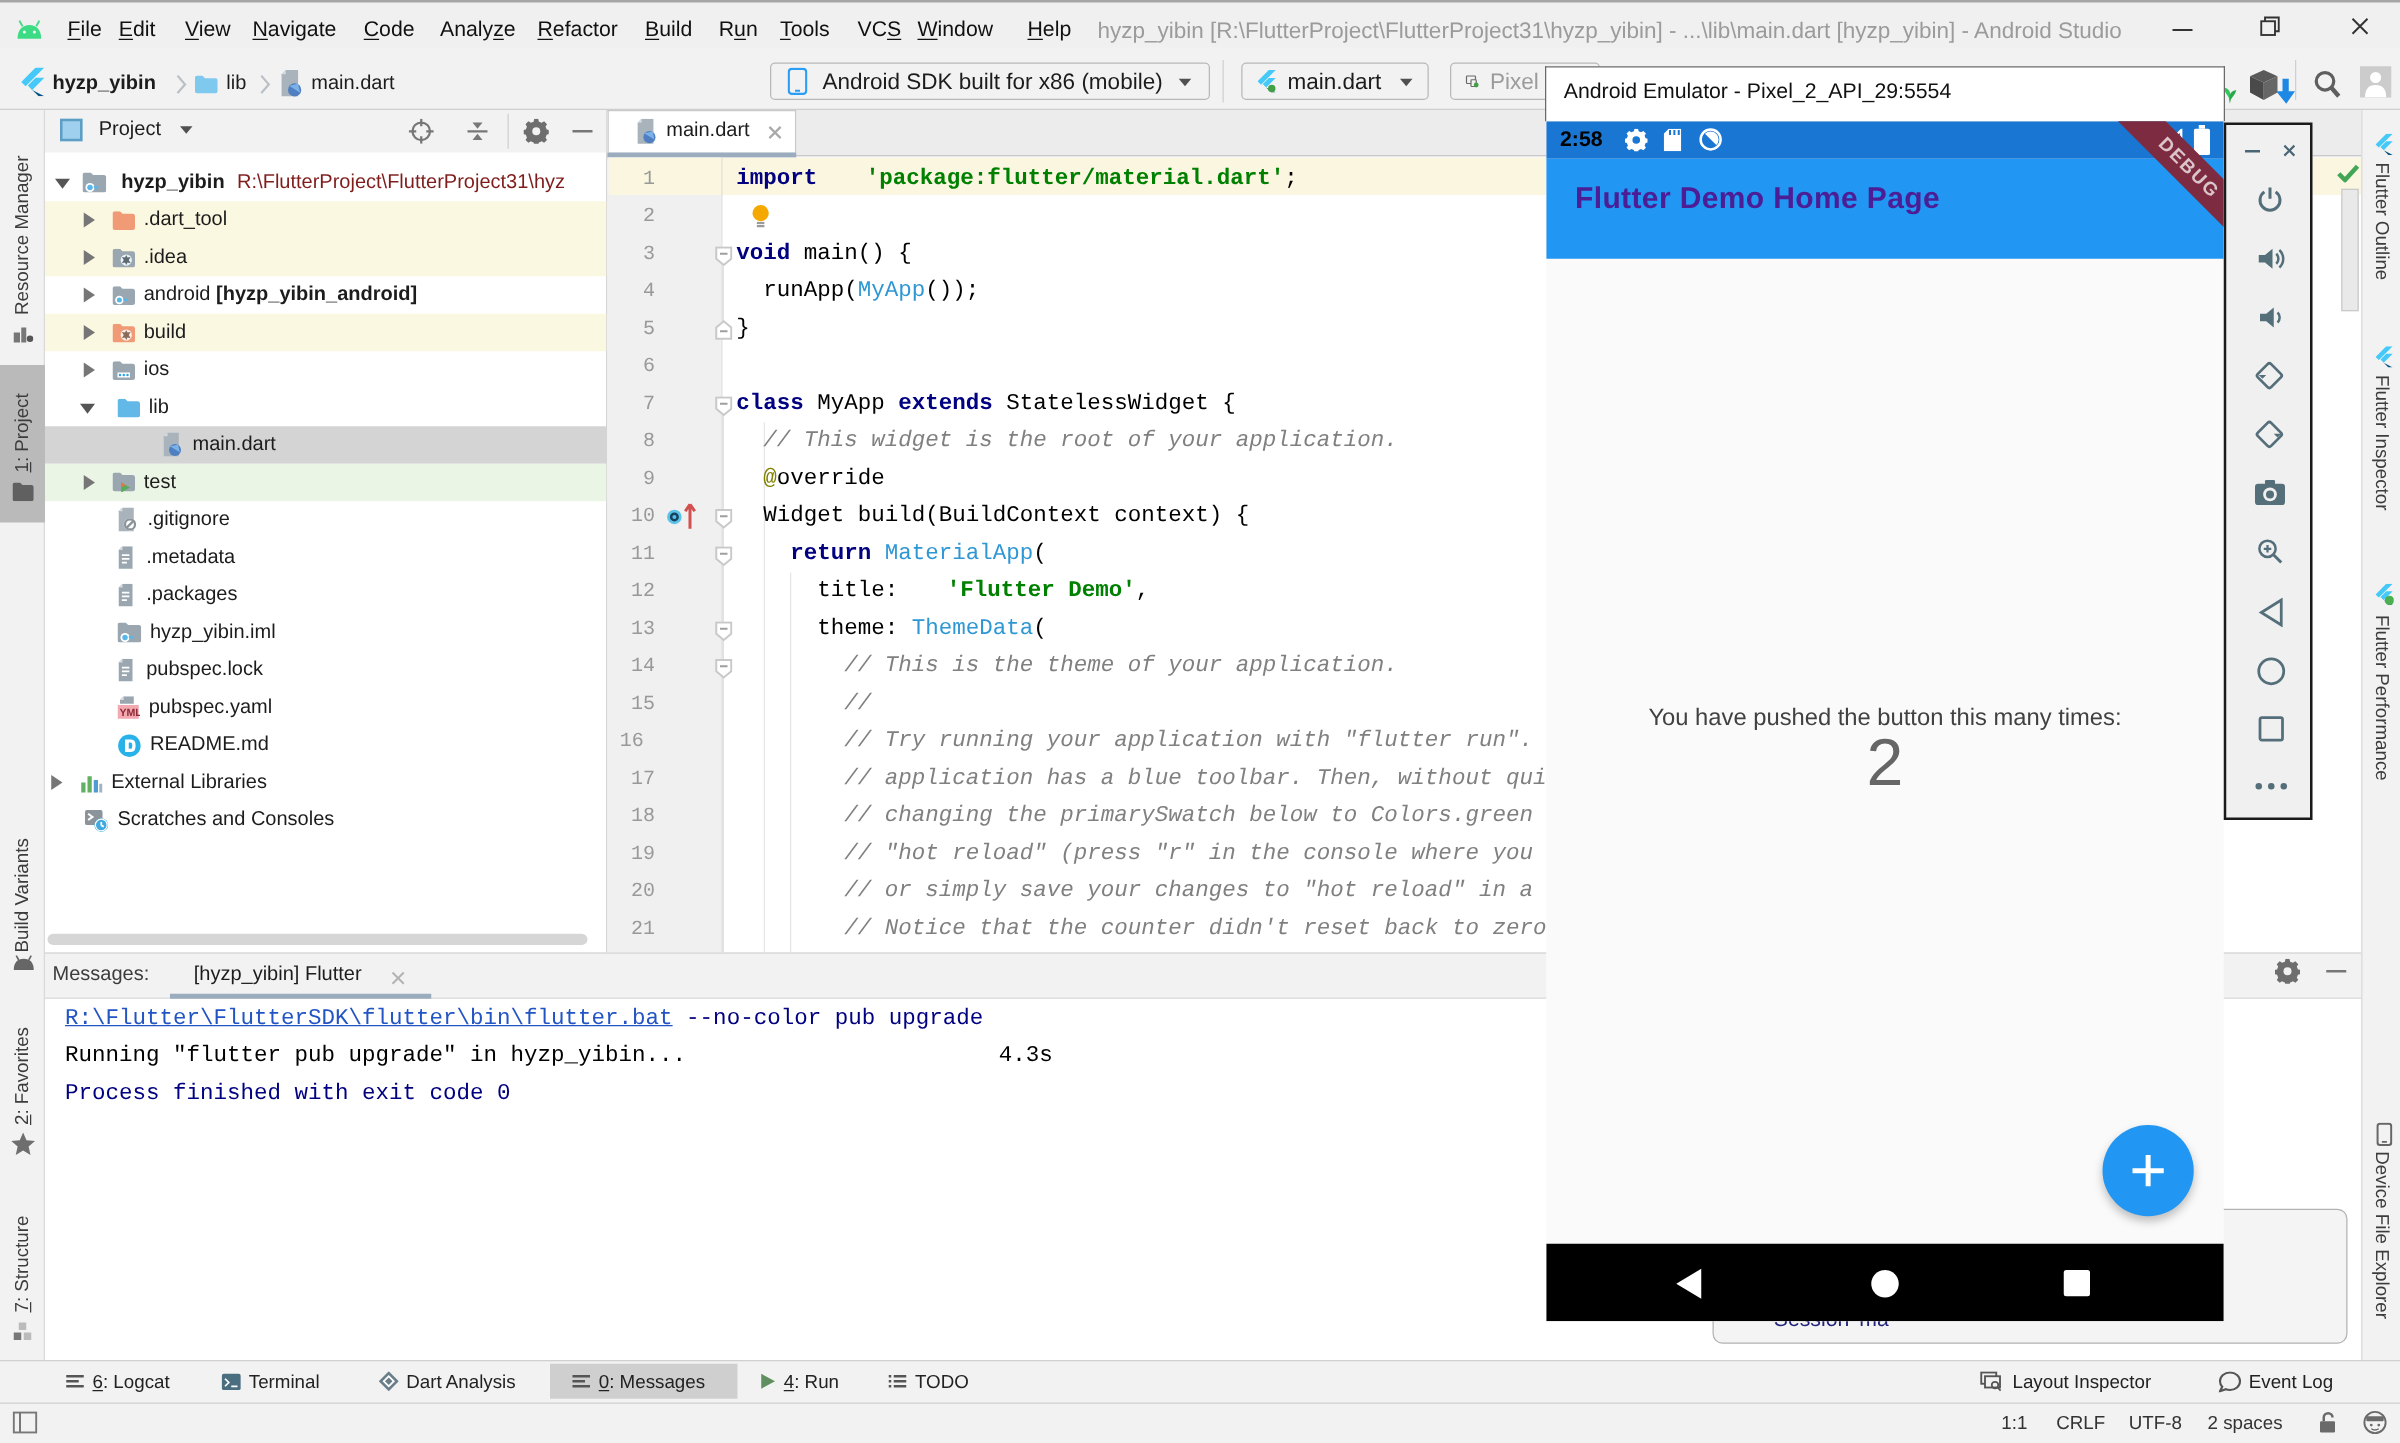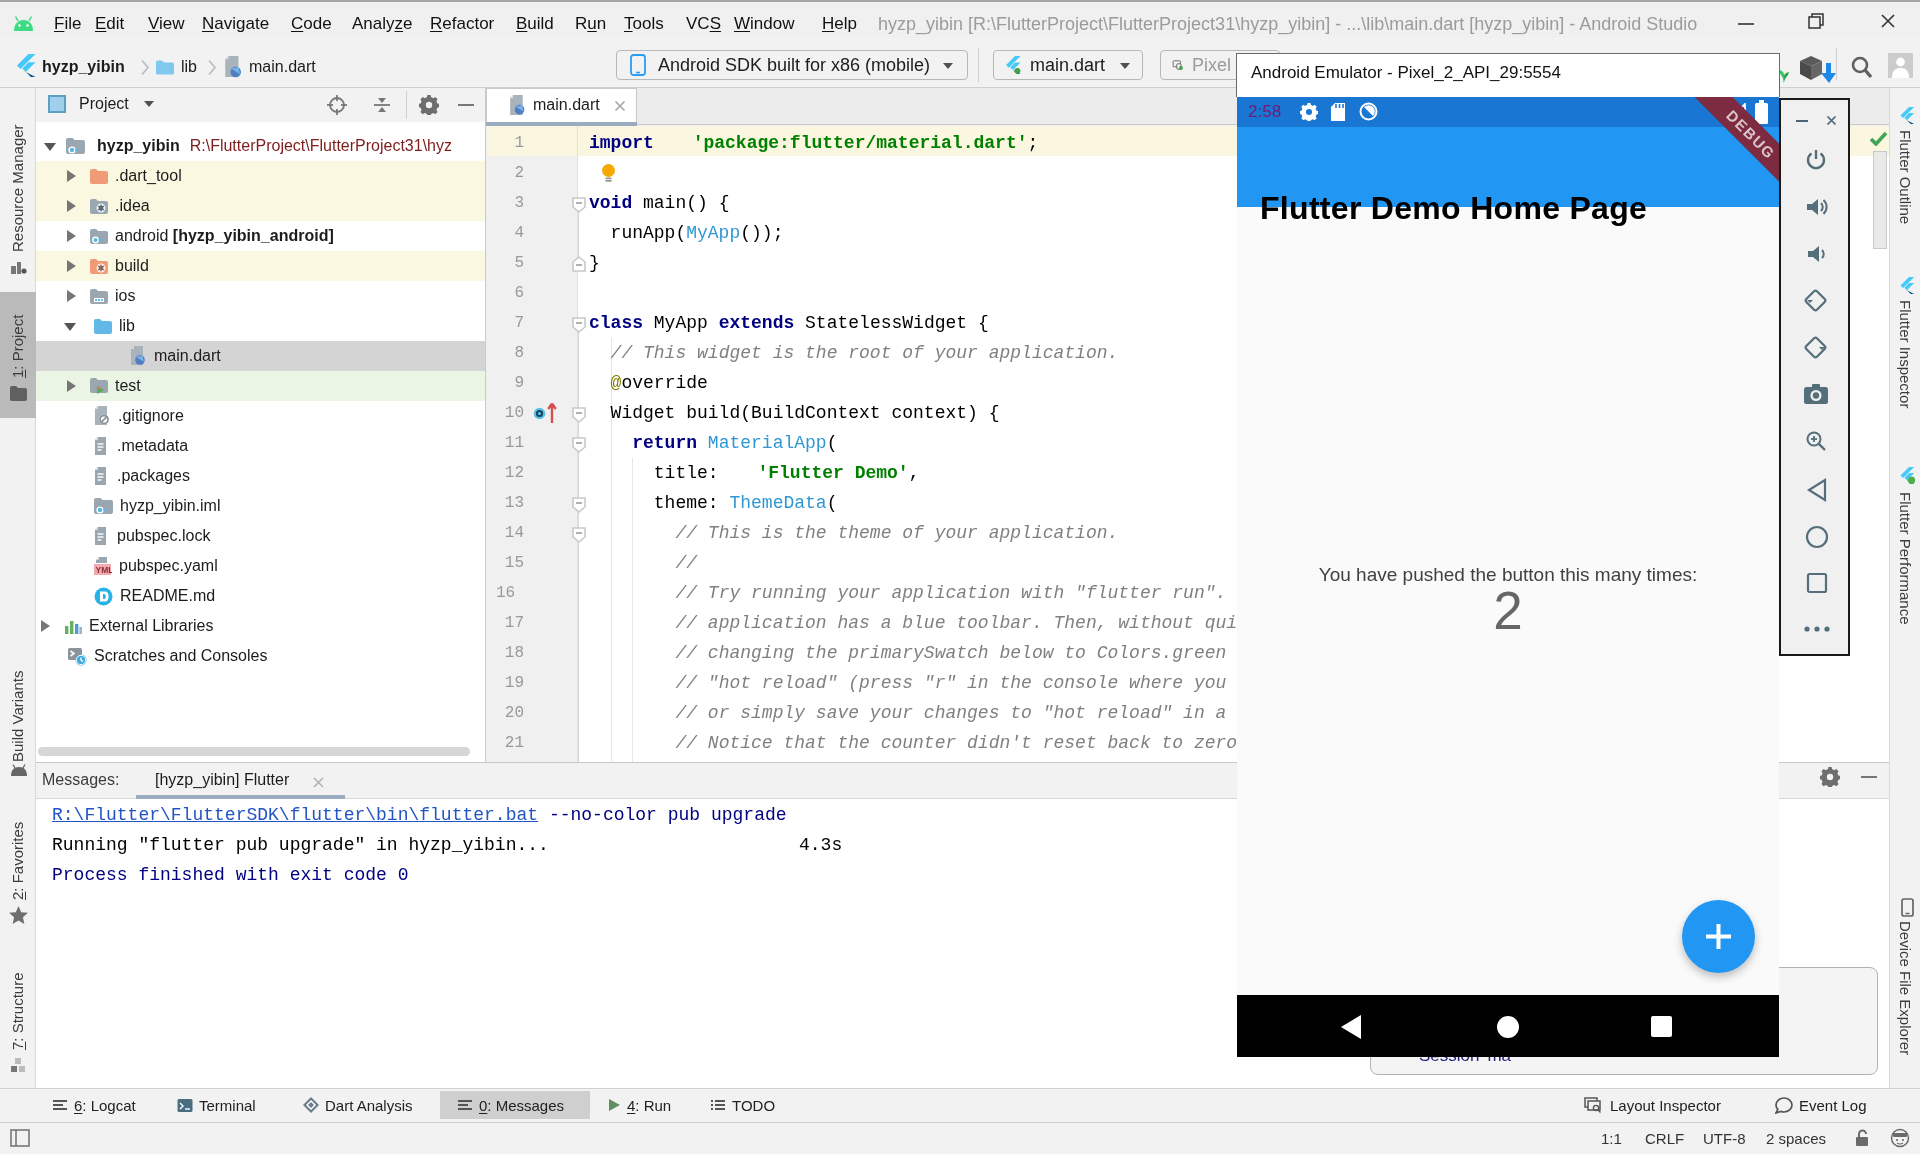--- a/index.html
+++ b/index.html
@@ -663,21 +663,21 @@
 </div>
 
 <div id="emulator">
 
   <div class="a" style="left:1236px;top:53px;width:544px;height:44px;background:#fff;border:1px solid #6a6a6a;border-bottom:none;"></div>
   <span class="a" style="left:1251px;top:63px;font-size:17px;color:#111;">Android Emulator - Pixel_2_API_29:5554</span>
 
   <div class="a" style="left:1237px;top:97px;width:542px;height:960px;background:#fafafa;overflow:hidden;">
 
     <div class="a" style="left:0;top:0;width:542px;height:30px;background:#1976d2;"></div>
-    <span class="a" style="left:11px;top:5px;font-size:17px;color:#701a75;">2:58</span>
+    <span class="a" style="left:11px;top:5px;font-size:17px;color:#000000;font-weight:bold;">2:58</span>
     <svg class="a" style="left:63px;top:6px;" width="18" height="18" viewBox="0 0 20 20">
         <path fill="#fff" d="M8.4 0 h3.2 l.5 2.3 a8 8 0 0 1 2.2 .9 l2-1.2 2.3 2.3-1.2 2 a8 8 0 0 1 .9 2.2 l2.3 .5 v3.2 l-2.3 .5 a8 8 0 0 1-.9 2.2 l1.2 2-2.3 2.3-2-1.2 a8 8 0 0 1-2.2 .9 l-.5 2.3 h-3.2 l-.5-2.3 a8 8 0 0 1-2.2-.9 l-2 1.2-2.3-2.3 1.2-2 a8 8 0 0 1-.9-2.2 l-2.3-.5 v-3.2 l2.3-.5 a8 8 0 0 1 .9-2.2 l-1.2-2 2.3-2.3 2 1.2 a8 8 0 0 1 2.2-.9 Z"></path>
         <circle cx="10" cy="10" r="3.4" fill="#1976d2"></circle>
       </svg>
     <svg class="a" style="left:94px;top:6px;" width="14" height="18" viewBox="0 0 14 18">
         <path d="M4 0 L14 0 L14 18 L0 18 L0 4 Z" fill="#fff"></path>
         <g stroke="#1976d2" stroke-width="1.6">
           <line x1="5" y1="1" x2="5" y2="5"></line>
           <line x1="8.5" y1="1" x2="8.5" y2="5"></line>
           <line x1="12" y1="1" x2="12" y2="5"></line>
@@ -690,21 +690,21 @@
     <svg class="a" style="left:490px;top:6px;" width="20" height="18" viewBox="0 0 20 18">
         <path d="M18 1 L18 17 L2 17 Z" fill="none" stroke="#fff" stroke-width="1.8"></path>
         <line x1="2" y1="2" x2="18" y2="16" stroke="#fff" stroke-width="1.8"></line>
       </svg>
     <svg class="a" style="left:518px;top:3px;" width="13" height="24" viewBox="0 0 13 24">
         <rect x="0" y="3" width="13" height="21" rx="1.5" fill="#fff"></rect>
         <rect x="4" y="0" width="5" height="3" fill="#fff"></rect>
       </svg>
 
     <div class="a" style="left:0;top:30px;width:542px;height:80px;background:#2196f3;"></div>
-    <span class="a" style="left:23px;top:48px;font-size:32px;font-weight:bold;color:#000000;letter-spacing:0.3px;margin-top:45px;">Flutter Demo Home Page</span>
+    <span class="a" style="left:23px;top:48px;font-size:24px;font-weight:bold;color:#4c1d95;letter-spacing:0.3px;">Flutter Demo Home Page</span>
 
     <div class="a" style="left:438px;top:24px;width:152px;height:27px;background:#7d2b40;transform:rotate(45deg);text-align:center;line-height:27px;color:#ffffffb8;font-size:15px;font-weight:bold;letter-spacing:1.5px;">DEBUG</div>
 
     <span class="a" style="left:0;top:467px;width:542px;text-align:center;font-size:19px;color:#414141;">You have pushed the button this many times:</span>
     <span class="a" style="left:0;top:483px;width:542px;text-align:center;font-size:53px;color:#666;">2</span>
 
     <div class="a" style="left:445px;top:803px;width:73px;height:73px;border-radius:50%;background:#2196f3;box-shadow:0 4px 8px rgba(0,0,0,0.25);"></div>
     <svg class="a" style="left:462px;top:820px;" width="39" height="39">
         <path d="M19.5 7 L19.5 32 M7 19.5 L32 19.5" stroke="#fff" stroke-width="4"></path>
       </svg>

